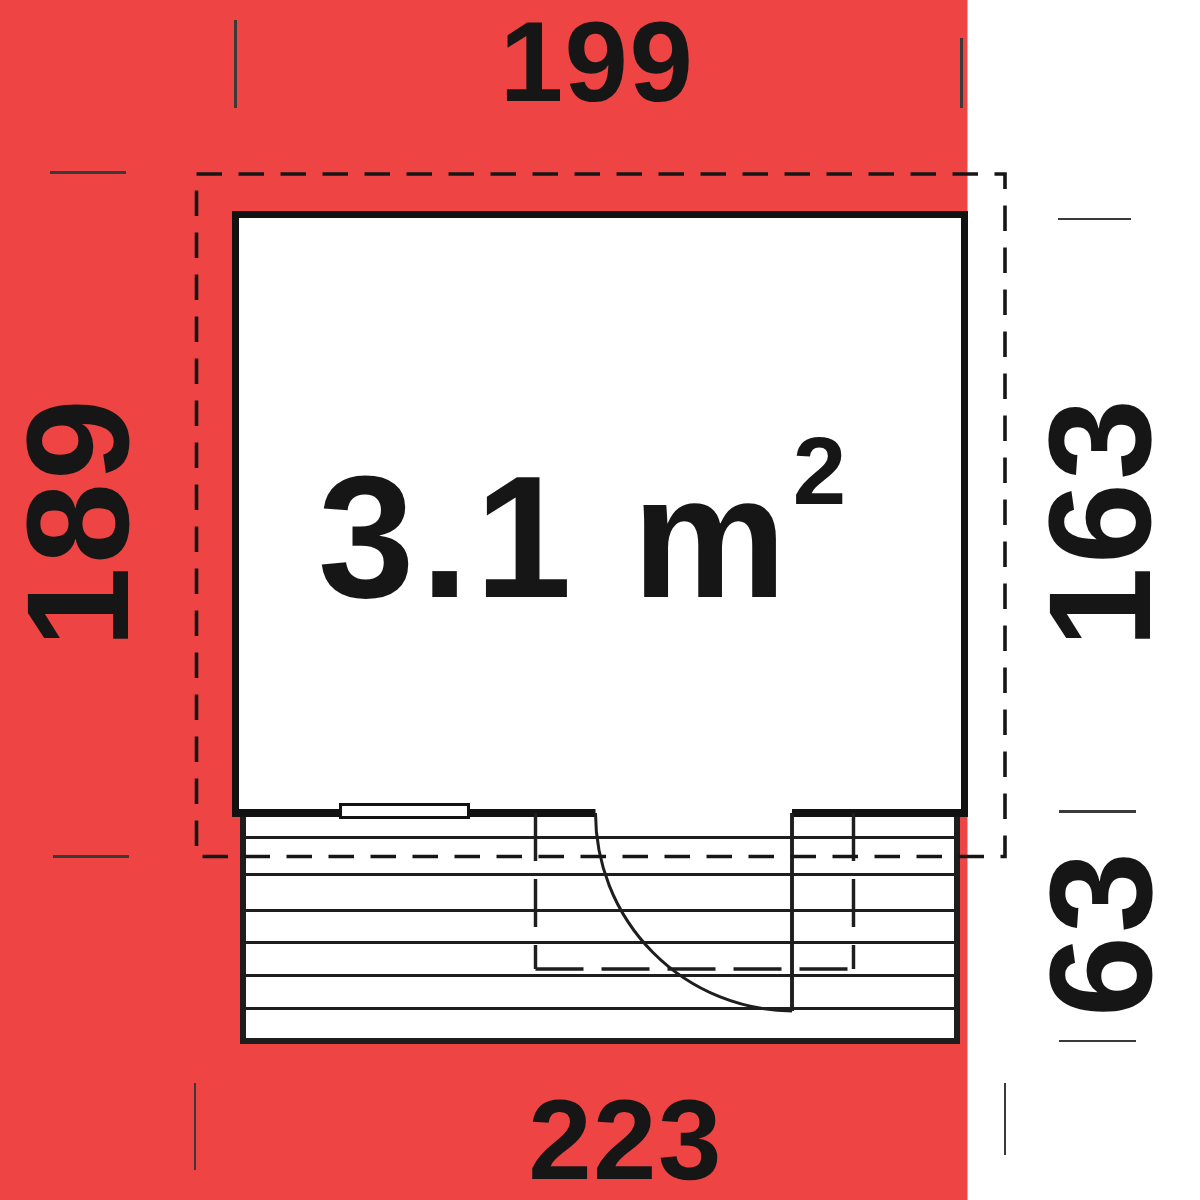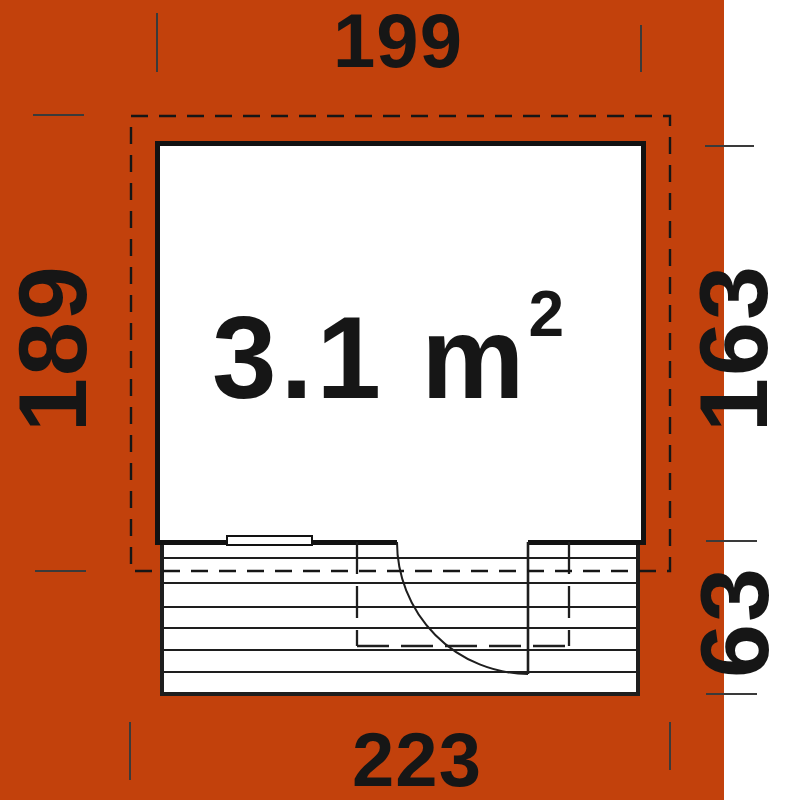--- a/index.html
+++ b/index.html
@@ -4,24 +4,24 @@
 <style>
   html, body {
     margin: 0;
     padding: 0;
     background: #ffffff;
     width: 800px;
     height: 800px;
     overflow: hidden;
   }
   .plan-wrap {
-    width: 724px;
+    width: 645px;
     height: 800px;
     position: relative;
-    background: #c2410c;
+    background: #ef4444;
   }
   svg {
     display: block;
   }
   .dim-text {
     font-family: "Liberation Sans", "DejaVu Sans", sans-serif;
     font-weight: 700;
     fill: #161616;
   }
   .dim-small {

